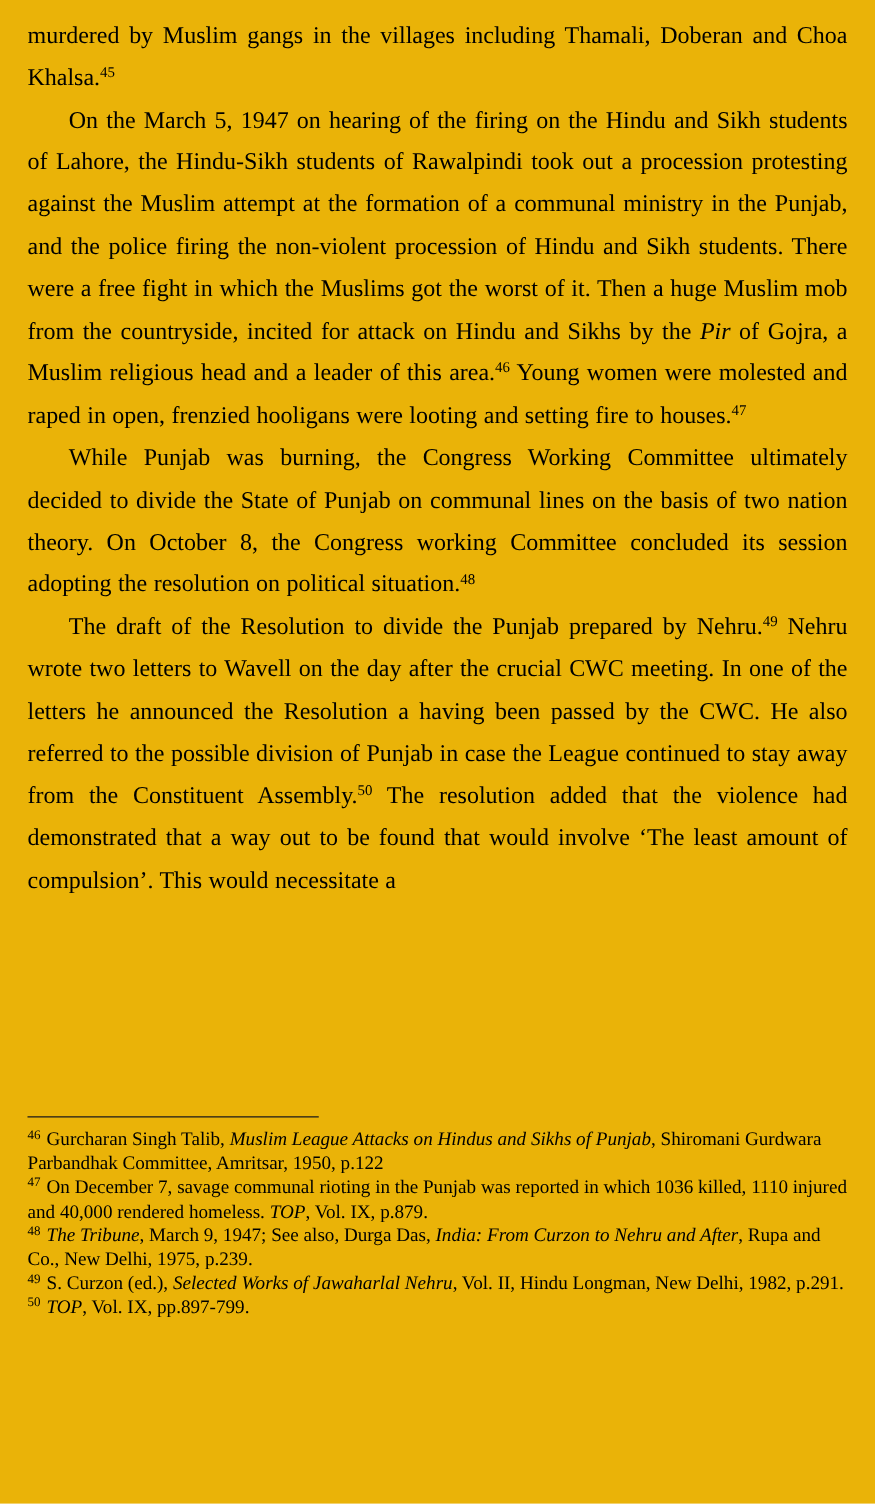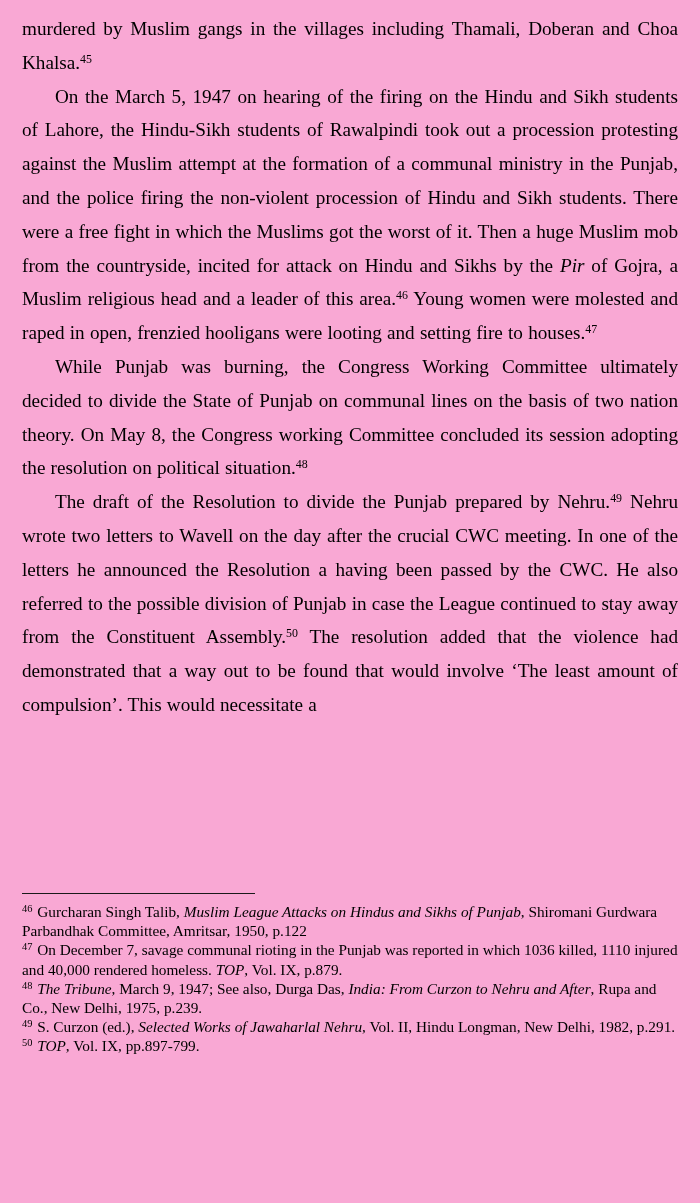--- a/index.html
+++ b/index.html
@@ -9,21 +9,21 @@
   }
   body {
     font-family: "Liberation Serif", "DejaVu Serif", serif;
     color: #000000;
   }
   #page {
     position: relative;
     width: 700px;
     height: 1203px;
     margin: 0 auto;
-    background: #f9a8d4;
+    background: #eab308;
     overflow: hidden;
     box-sizing: border-box;
   }
   #body-column {
     position: absolute;
     left: 22px;
     top: 12px;
     width: 656px;
   }
   .para {
@@ -84,21 +84,21 @@
 </style>
 </head>
 <body>
 
 <div id="page">
 
   <div id="body-column">
     <div id="paragraphs-container">
         <p class="para"><span>murdered by Muslim gangs in the villages including Thamali, Doberan and Choa Khalsa.</span><sup class="fn">45</sup></p>
         <p class="para indent"><span>On the March 5, 1947 on hearing of the firing on the Hindu and Sikh students of Lahore, the Hindu-Sikh students of Rawalpindi took out a procession protesting against the Muslim attempt at the formation of a communal ministry in the Punjab, and the police firing the non-violent procession of Hindu and Sikh students. There were a free fight in which the Muslims got the worst of it. Then a huge Muslim mob from the countryside, incited for attack on Hindu and Sikhs by the </span><i>Pir</i><span> of Gojra, a Muslim religious head and a leader of this area.</span><sup class="fn">46</sup><span> Young women were molested and raped in open, frenzied hooligans were looting and setting fire to houses.</span><sup class="fn">47</sup></p>
-        <p class="para indent"><span>While Punjab was burning, the Congress Working Committee ultimately decided to divide the State of Punjab on communal lines on the basis of two nation theory. On May 8, the Congress working Committee concluded its session adopting the resolution on political situation.</span><sup class="fn">48</sup></p>
+        <p class="para indent"><span>While Punjab was burning, the Congress Working Committee ultimately decided to divide the State of Punjab on communal lines on the basis of two nation theory. On October 8, the Congress working Committee concluded its session adopting the resolution on political situation.</span><sup class="fn">48</sup></p>
         <p class="para indent"><span>The draft of the Resolution to divide the Punjab prepared by Nehru.</span><sup class="fn">49</sup><span> Nehru wrote two letters to Wavell on the day after the crucial CWC meeting. In one of the letters he announced the Resolution a having been passed by the CWC. He also referred to the possible division of Punjab in case the League continued to stay away from the Constituent Assembly.</span><sup class="fn">50</sup><span> The resolution added that the violence had demonstrated that a way out to be found that would involve ‘The least amount of compulsion’. This would necessitate a</span></p>
       </div>
   </div>
 
   <div id="footnotes">
     <div id="fn-rule"></div>
     <div id="footnotes-container">
         <p class="fn-item"><sup class="fnnum">46</sup> <span>Gurcharan Singh Talib, </span><i>Muslim League Attacks on Hindus and Sikhs of Punjab</i><span>, Shiromani Gurdwara Parbandhak Committee, Amritsar, 1950, p.122</span></p>
         <p class="fn-item"><sup class="fnnum">47</sup> <span>On December 7, savage communal rioting in the Punjab was reported in which 1036 killed, 1110 injured and 40,000 rendered homeless. </span><i>TOP</i><span>, Vol. IX, p.879.</span></p>
         <p class="fn-item"><sup class="fnnum">48</sup> <i>The Tribune</i><span>, March 9, 1947; See also, Durga Das, </span><i>India: From Curzon to Nehru and After</i><span>, Rupa and Co., New Delhi, 1975, p.239.</span></p>

